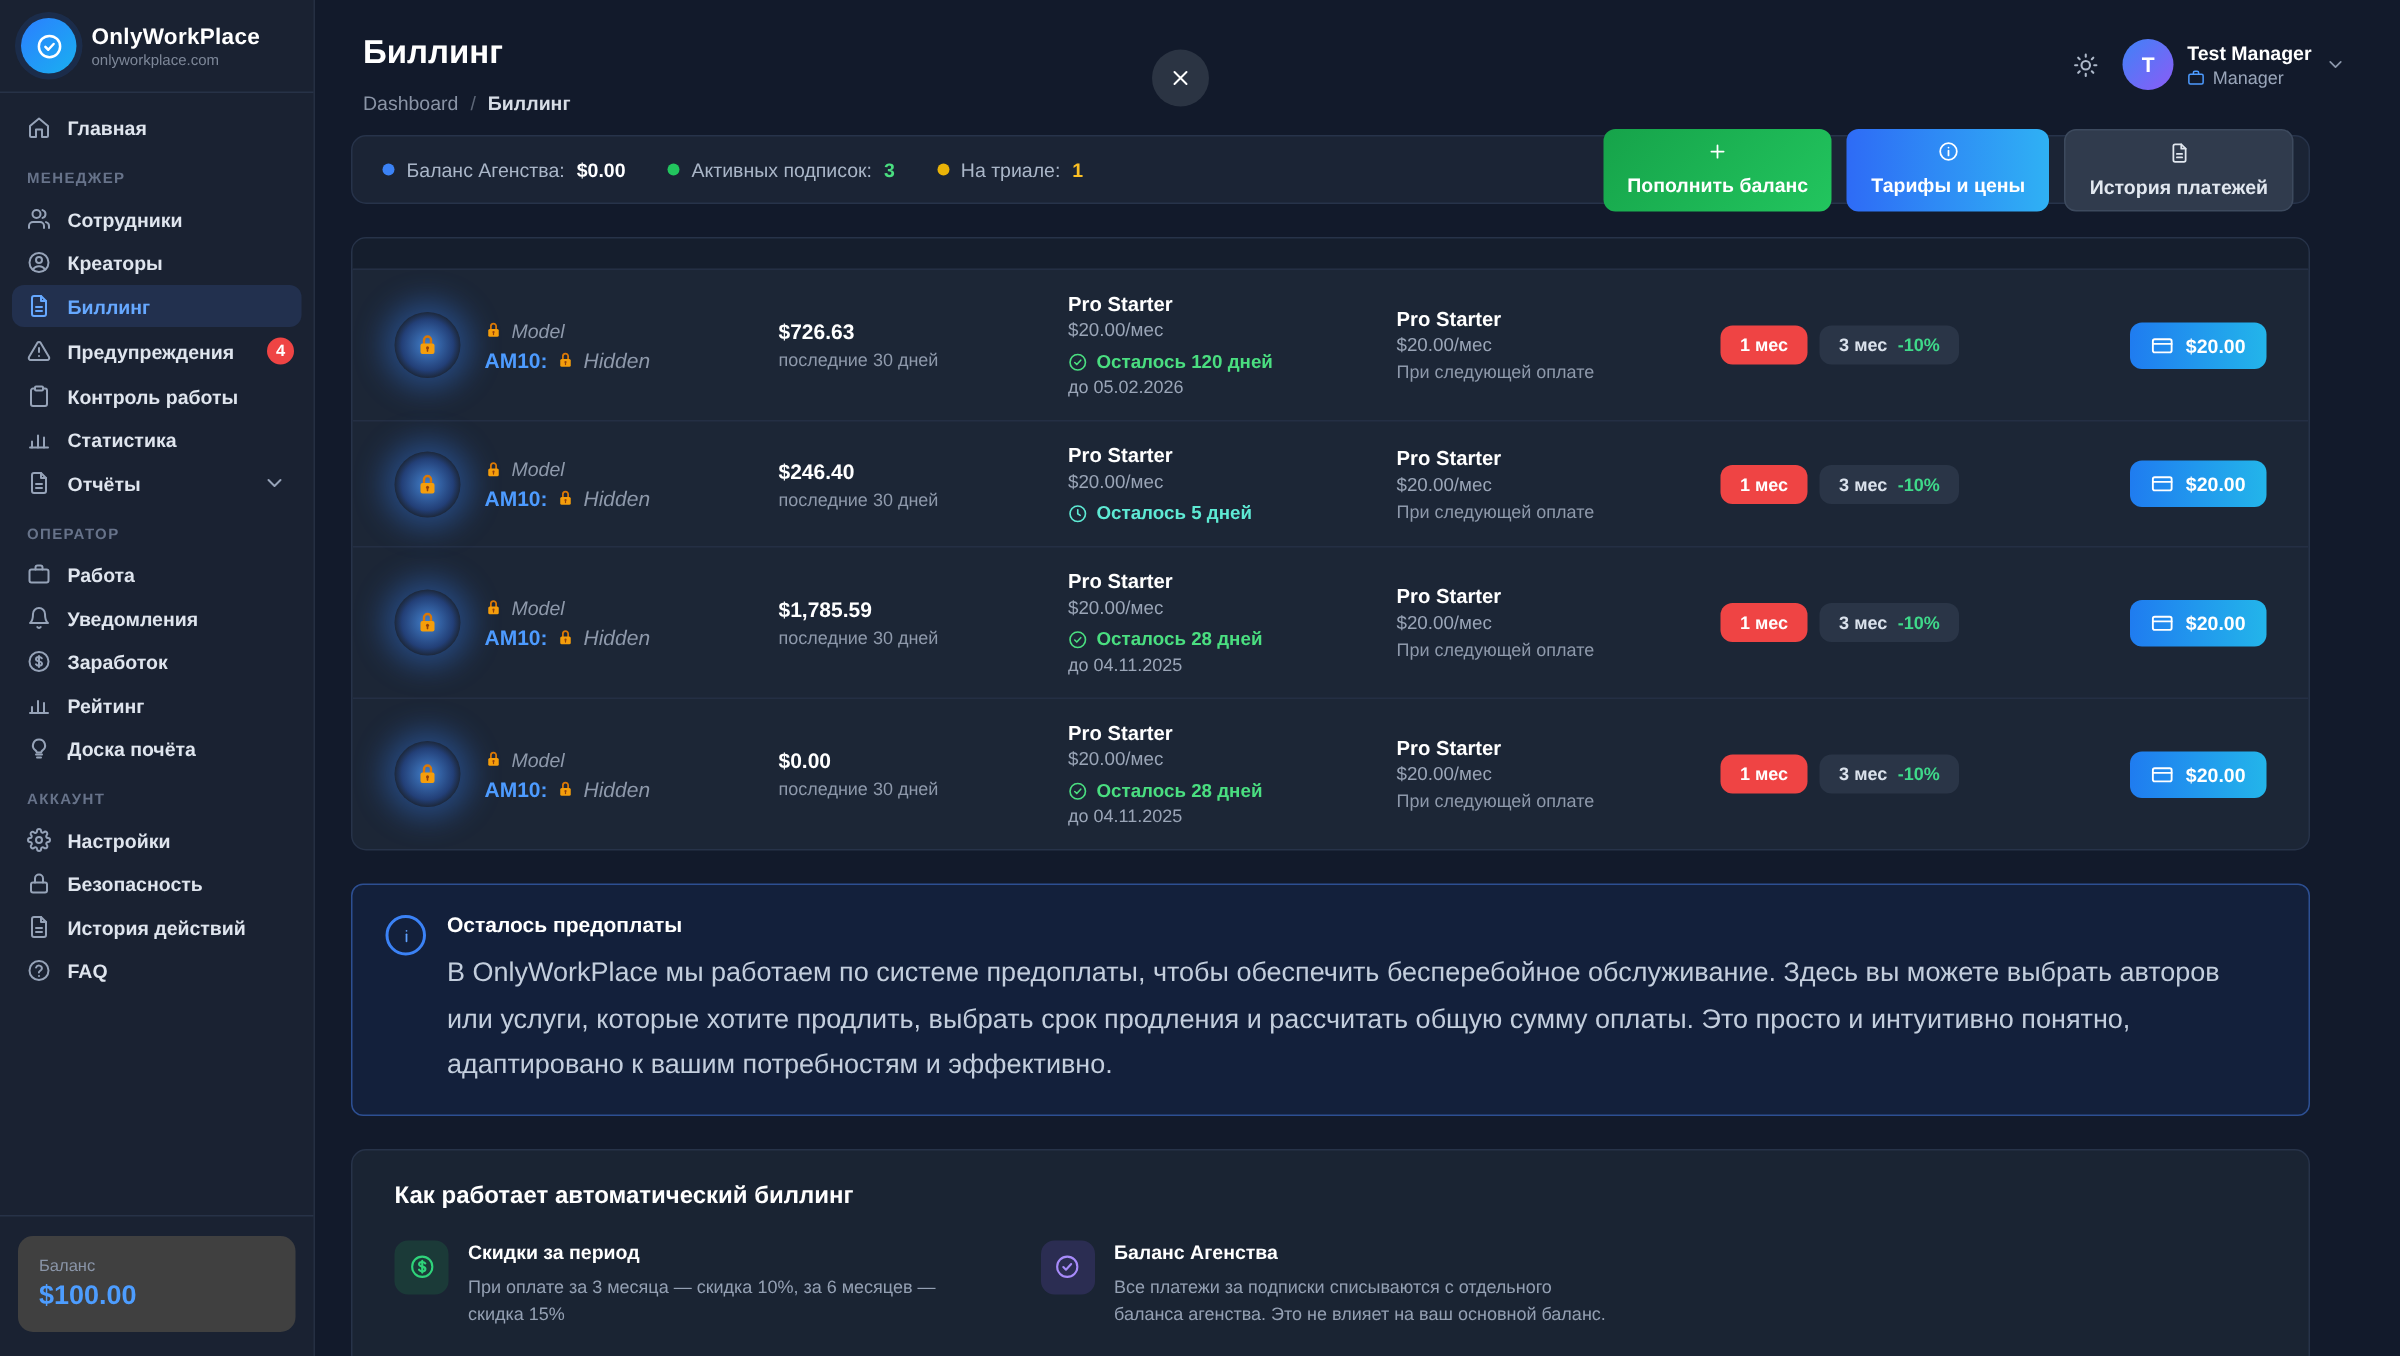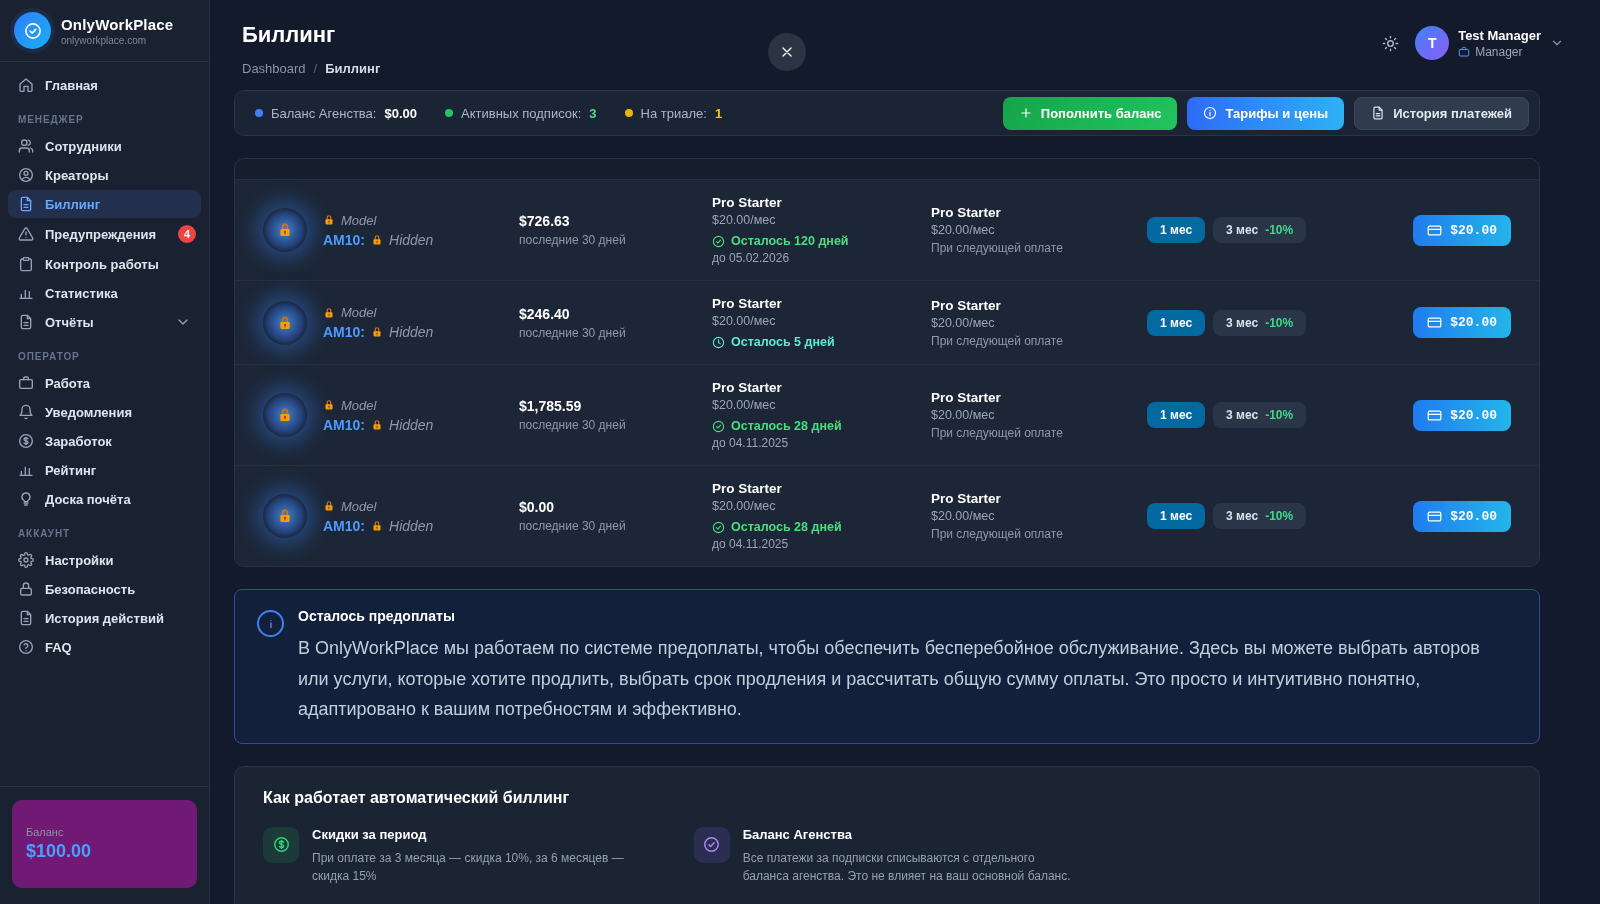--- a/index.html
+++ b/index.html
@@ -21,21 +21,21 @@
   .nav { flex:1; padding-top:8px; overflow:hidden; }
   .sec-label { padding:14px 18px 6px; font-size:10px; font-weight:700; color:#67738a; letter-spacing:.09em; }
   .nav-item { display:flex; align-items:center; gap:11px; margin:1px 8px; padding:6px 10px; border-radius:8px; font-size:13px; font-weight:600; color:#dfe5ee; cursor:pointer; }
   .nav-item svg.ic { width:16px; height:16px; color:#96a3b8; }
   .nav-item[data-state="active"] { background:#22304e; color:#66a8ff; }
   .nav-item[data-state="active"] svg.ic { color:#66a8ff; }
   .nav-item .grow { flex:1; }
   .badge { min-width:18px; height:18px; border-radius:9px; background:#ef4444; color:#fff; font-size:11px; font-weight:700; display:flex; align-items:center; justify-content:center; padding:0 5px; }
   .chev { width:14px; height:14px; color:#8b97ab; }
   .sb-footer { border-top:1px solid #273247; padding:13px 12px 16px; }
-  .balance-card { background:#701a75; border-radius:10px; padding:26px 14px; }
+  .balance-card { background:#404040; border-radius:10px; padding:14px 14px; }
   .balance-label { font-size:11px; color:#8a95a8; }
   .balance-value { font-size:18px; font-weight:700; color:#4d9dff; margin-top:3px; }
 
   
   .main { flex:1; display:flex; flex-direction:column; overflow:hidden; }
   .hdr { display:flex; justify-content:space-between; align-items:flex-start; padding:22px 36px 14px 32px; }
   .page-title { font-size:22px; font-weight:700; color:#fff; }
   .crumbs { margin-top:13px; font-size:13px; display:flex; gap:8px; align-items:center; }
   .crumb-root { color:#8a94a6; cursor:pointer; }
   .crumb-sep { color:#5d6activ778; color:#5d6778; }
@@ -54,21 +54,21 @@
   .content { width:1306px; margin-left:24px; }
 
   
   .stats-bar { height:46px; background:#1b2435; border:1px solid #27334a; border-radius:10px; display:flex; align-items:center; justify-content:space-between; padding:0 10px 0 20px; margin-bottom:22px; }
   .stats-group { display:flex; align-items:center; gap:28px; }
   .stat { display:flex; align-items:center; gap:8px; font-size:13px; }
   .dot { width:8px; height:8px; border-radius:50%; }
   .stat-label { color:#aab6c8; }
   .stat-value { font-weight:700; }
   .btn-group { display:flex; gap:10px; }
-  .btn { display:flex; align-items:center; gap:8px; border:none; border-radius:8px; padding:8px 16px; font-size:13px; font-weight:700; font-family:inherit; color:#fff; cursor:pointer; }
+  .btn { display:flex; align-items:center; gap:8px; border:none; border-radius:8px; padding:8px 16px; font-size:13px; font-weight:700; font-family:inherit; color:#fff; cursor:pointer;flex-direction:column; }
   .btn svg { width:14px; height:14px; }
   .btn-green { background:linear-gradient(135deg,#16a34a,#22c55e); }
   .btn-blue { background:linear-gradient(90deg,#2e6bf6,#2fb1f4); }
   .btn-gray { background:#303b4d; border:1px solid #3d4a5e; color:#e2e8f0; }
 
   
   .table-card { background:#1c2636; border:1px solid #273349; border-radius:10px; overflow:hidden; margin-bottom:22px; }
   .tgrid { display:grid; grid-template-columns:256px 193px 219px 216px 244px 1fr; align-items:center; padding:0 28px; }
   .thead { background:#151e2d; padding-top:10px; padding-bottom:10px; }
   .trow { padding-top:15px; padding-bottom:15px; border-top:1px solid #242f44; }
@@ -84,25 +84,25 @@
   .m-hidden { color:#8e99ab; font-style:italic; }
   .inc-amt { font-size:14px; font-weight:700; color:#fff; }
   .sub-cap, .inc-cap { font-size:12px; color:#8e99ab; margin-top:4px; }
   .plan-name { font-size:13.5px; font-weight:700; color:#fff; }
   .plan-price { font-size:12.5px; color:#9aa5b7; margin-top:3px; }
   .sub-status { display:flex; align-items:center; gap:6px; font-size:12.5px; font-weight:700; margin-top:7px; }
   .sub-status svg { width:13px; height:13px; }
   .sub-until { font-size:12px; color:#9aa5b7; margin-top:3px; }
   .period-cell { display:flex; gap:8px; }
   .pill { border:none; border-radius:8px; padding:6px 13px; font-size:12px; font-weight:700; font-family:inherit; cursor:pointer; display:flex; align-items:center; }
-  .pill-active { background:#0369a1; color:#fff; }
+  .pill-active { background:#ef4444; color:#fff; }
   .pill-alt { background:#2a3547; color:#dbe2ec; gap:7px; }
   .disc { color:#3fd98a; }
   .action-cell { display:flex; justify-content:flex-end; }
-  .pay-btn { display:flex; align-items:center; gap:8px; border:none; border-radius:8px; padding:8px 14px; background:linear-gradient(90deg,#1f7cf0,#23b5ea); color:#fff; font-size:13px; font-weight:700; font-family:Liberation Mono, monospace; cursor:pointer; }
+  .pay-btn { display:flex; align-items:center; gap:8px; border:none; border-radius:8px; padding:8px 14px; background:linear-gradient(90deg,#1f7cf0,#23b5ea); color:#fff; font-size:13px; font-weight:700; font-family:Liberation Sans, sans-serif; cursor:pointer; }
   .pay-btn svg { width:15px; height:15px; }
 
   
   .info-box { display:flex; gap:14px; background:#13203b; border:1px solid #2d4f92; border-radius:8px; padding:18px 22px; margin-bottom:22px; }
   .info-ic { width:27px; height:27px; border-radius:50%; border:2px solid #3b82f6; color:#5fa0ff; display:flex; align-items:center; justify-content:center; flex:none; margin-top:2px; }
   .info-ic svg { width:14px; height:14px; }
   .info-title { font-size:14px; font-weight:700; color:#fff; margin-bottom:9px; }
   .info-text { font-size:18px; color:#c3cedd; line-height:1.7; max-width:1210px; }
 
   

